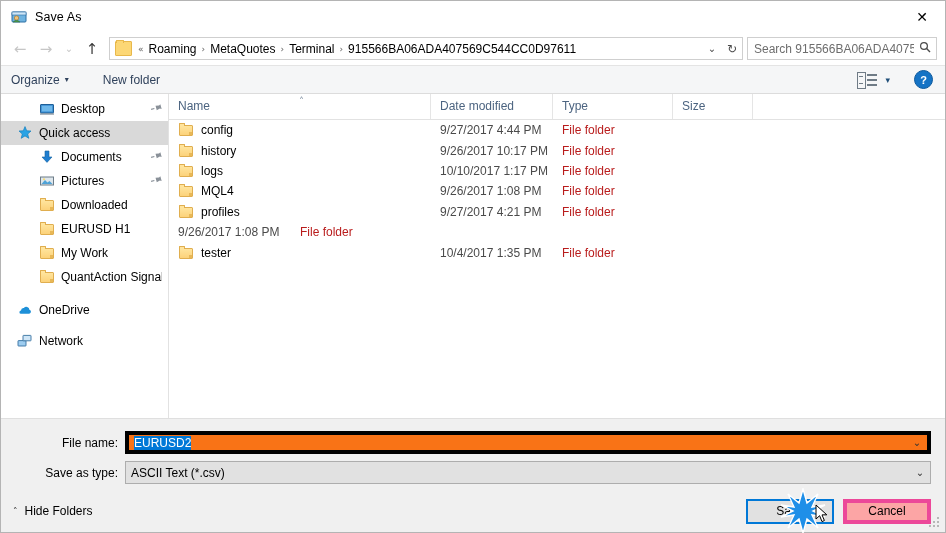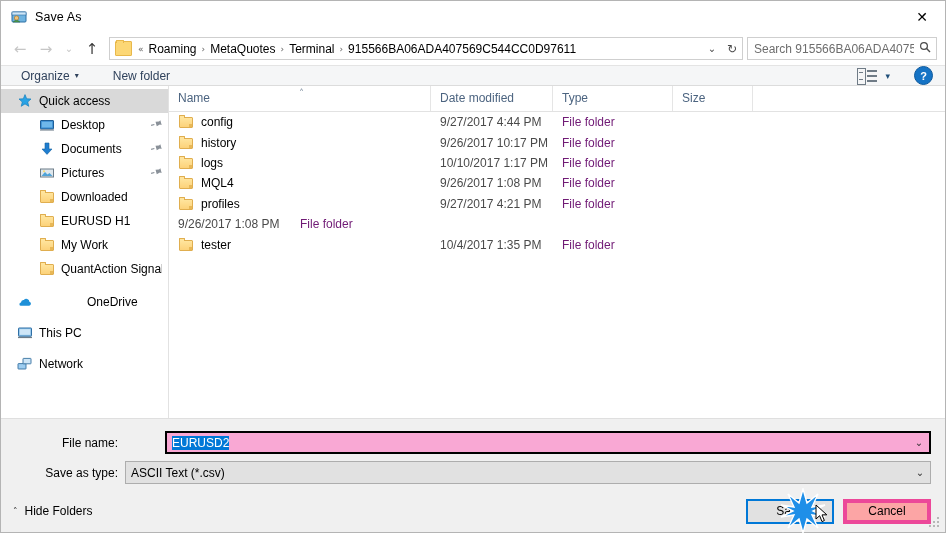--- a/index.html
+++ b/index.html
@@ -160,28 +160,28 @@
   .search-icon {
     width: 22px;
     text-align: center;
     color: #4b4b4b;
     font-size: 12px;
     font-family: "DejaVu Sans", sans-serif;
   }
 
   
   .toolbar {
-    height: 21px;
+    height: 29px;
     background: #f5f6f7;
     border-top: 1px solid #e4e4e4;
     border-bottom: 1px solid #dcdcdc;
     display: flex;
     align-items: center;
     flex: none;
-    padding-left: 14px;
+    padding-left: 4px;
     box-sizing: border-box;
   }
   .tb-item {
     font-size: 12px;
     color: #30425c;
     padding: 0 6px;
     display: flex;
     align-items: center;
     gap: 5px;
   }
@@ -349,21 +349,21 @@
     white-space: nowrap;
   }
   .cell-name {
     width: 262px;
     display: flex;
     align-items: center;
     padding-left: 9px;
   }
   .cell-name .fico { width:16px; height:16px; position:relative; margin-right:7px; flex:none;}
   .cell-date { width: 122px; color: #4a4a4a; padding-left: 9px; }
-  .cell-type { width: 120px; color: #701a75; padding-left: 9px; }
+  .cell-type { width: 120px; color: #b91c1c; padding-left: 9px; }
   .cell-size { width: 80px; padding-left: 9px; }
 
   
   .formsec {
     flex: none;
     background: #f0f0f0;
     border-top: 1px solid #dfdfdf;
     padding: 11px 0 0 0;
   }
   .formrow {
@@ -382,23 +382,22 @@
   }
   .combo {
     height: 23px;
     box-sizing: border-box;
     display: flex;
     align-items: center;
     margin-right: 14px;
     flex: 1;
   }
   .combo-name {
-    background: #f9a8d4;
-    border: 2px solid #000000;
-    margin-left: 40px;
+    background: #f97316;
+    border: 4px solid #000000;
   }
   .combo-type {
     background: #e1e1e1;
     border: 1px solid #adadad;
   }
   .combo-val {
     flex: 1;
     font-size: 12px;
     padding-left: 5px;
     color: #000;
@@ -559,46 +558,46 @@
       </span>
       <span class="view-caret">▾</span>
       <span class="help-btn">?</span>
     </span>
   </div>
 
   <div class="body-area">
 
     <div class="sidebar">
 
-      <div class="sb-item selected ind-root">
-        <span class="sb-ico">
-          <svg width="16" height="16" viewBox="0 0 16 16">
-            <path d="M8 1.6 L9.7 5.8 L14 6 L10.7 9 L11.8 13.3 L8 10.9 L4.2 13.3 L5.3 9 L2 6 L6.3 5.8 Z" fill="#2aa3e5" stroke="#1580bd" stroke-width="0.7"></path>
-          </svg>
-        </span>
-        <span class="sb-label">Quick access</span>
-      </div>
-
       <div class="sb-item ind1">
         <span class="sb-ico">
           <svg width="16" height="16" viewBox="0 0 16 16">
             <rect x="1.5" y="3.5" width="13" height="8.5" rx="0.5" fill="#3d8fd4" stroke="#1f5f97" stroke-width="1"></rect>
             <rect x="2.8" y="4.8" width="10.4" height="5.6" fill="#6fb8ea"></rect>
             <rect x="1" y="12.4" width="14" height="1.2" fill="#7d8a95"></rect>
           </svg>
         </span>
         <span class="sb-label">Desktop</span>
         <span class="sb-pin">
           <svg width="11" height="11" viewBox="0 0 11 11">
               <path d="M6.5 1 L10 4.5 L8.2 5 L6.4 8 L3 4.6 L6 2.8 Z" fill="#8a9199"></path>
               <line x1="3.4" y1="7.6" x2="1" y2="10" stroke="#8a9199" stroke-width="1.1"></line>
             </svg>
         </span>
       </div>
 
+      <div class="sb-item selected ind-root">
+        <span class="sb-ico">
+          <svg width="16" height="16" viewBox="0 0 16 16">
+            <path d="M8 1.6 L9.7 5.8 L14 6 L10.7 9 L11.8 13.3 L8 10.9 L4.2 13.3 L5.3 9 L2 6 L6.3 5.8 Z" fill="#2aa3e5" stroke="#1580bd" stroke-width="0.7"></path>
+          </svg>
+        </span>
+        <span class="sb-label">Quick access</span>
+      </div>
+
       <div class="sb-item ind1">
         <span class="sb-ico">
           <svg width="16" height="16" viewBox="0 0 16 16">
             <path d="M6 2 h4 v6 h3 l-5 5.4 L3 8 h3 Z" fill="#1f7ed0" stroke="#14619f" stroke-width="0.6"></path>
           </svg>
         </span>
         <span class="sb-label">Documents</span>
         <span class="sb-pin">
           <svg width="11" height="11" viewBox="0 0 11 11">
               <path d="M6.5 1 L10 4.5 L8.2 5 L6.4 8 L3 4.6 L6 2.8 Z" fill="#8a9199"></path>
@@ -645,39 +644,29 @@
         <span class="sb-label">My Work</span>
       </div>
 
       <div class="sb-item ind1">
         <span class="sb-ico">
             <span class="folder"></span>
           </span>
         <span class="sb-label">QuantAction Signal</span>
       </div>
 
-      <div class="sb-item ind-root" style="margin-top:9px;gap:48px;">
+      <div class="sb-item ind-root" style="margin-top:9px;">
         <span class="sb-ico">
           <svg width="16" height="16" viewBox="0 0 16 16">
             <path d="M4 11.8 h8.2 a2.1 2.1 0 0 0 .2 -4.1 a3 3 0 0 0 -5.5 -1.6 a2.6 2.6 0 0 0 -2.9 2.5 a1.6 1.6 0 0 0 0 3.2 Z" fill="#1e90d8"></path>
           </svg>
         </span>
         <span class="sb-label">OneDrive</span>
       </div>
 
-      <div class="sb-item ind-root" style="margin-top:7px;">
-        <span class="sb-ico">
-          <svg width="16" height="16" viewBox="0 0 16 16">
-            <rect x="1.5" y="3" width="13" height="8.2" rx="0.5" fill="#8fc4ea" stroke="#2f6fa5" stroke-width="1"></rect>
-            <rect x="2.8" y="4.2" width="10.4" height="5.6" fill="#cfe6f7"></rect>
-            <rect x="1" y="11.8" width="14" height="1.3" fill="#6d7c88"></rect>
-          </svg>
-        </span>
-        <span class="sb-label">This PC</span>
-      </div>
 
       <div class="sb-item ind-root" style="margin-top:7px;">
         <span class="sb-ico">
           <svg width="16" height="16" viewBox="0 0 16 16">
             <rect x="1" y="7.6" width="8" height="5.4" rx="0.5" fill="#9ecdf0" stroke="#36709f" stroke-width="0.9"></rect>
             <rect x="6" y="2.4" width="8" height="5.4" rx="0.5" fill="#cfe6f7" stroke="#36709f" stroke-width="0.9"></rect>
           </svg>
         </span>
         <span class="sb-label">Network</span>
       </div>

